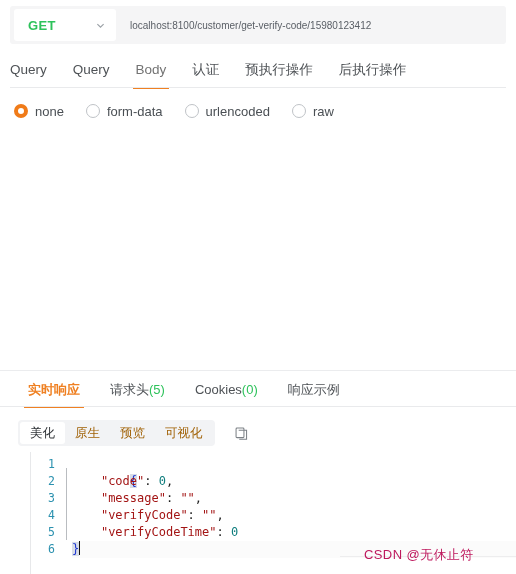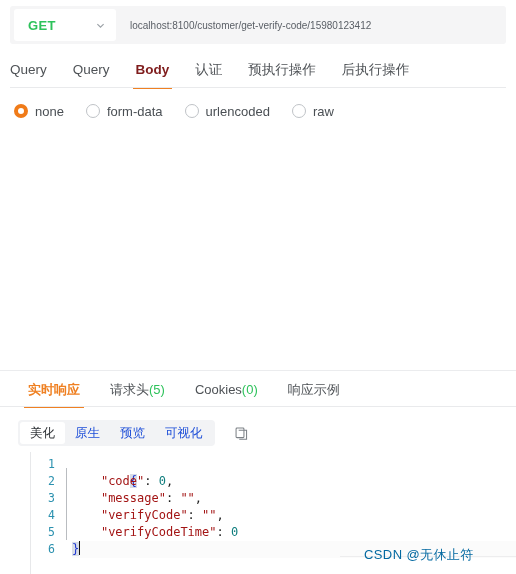--- a/index.html
+++ b/index.html
@@ -73,22 +73,22 @@
     font-size: 13.5px;
     color: #4e5256;
     margin-right: 26px;
     position: relative;
     height: 32px;
     line-height: 32px;
     cursor: pointer;
     white-space: nowrap;
   }
   .req-tab.active {
-    color: #7f1d1d;
-    font-weight: bold;
+    color: #737373;
+    font-weight: normal;
   }
   .req-tab.active::after {
     content: "";
     position: absolute;
     left: -3px; right: -3px; bottom: -3px;
     height: 2px;
     background: #ef8022;
   }
   .req-tabs-rule {
     position: absolute;
@@ -192,21 +192,21 @@
   .seg {
     display: flex;
     align-items: center;
     background: #f2f3f5;
     border-radius: 4px;
     height: 26px;
     padding: 2px;
   }
   .seg-btn {
     font-size: 12.5px;
-    color: #1d4ed8;
+    color: #a16207;
     padding: 0 10px;
     height: 22px;
     line-height: 22px;
     border-radius: 3px;
     cursor: pointer;
     white-space: nowrap;
   }
   .seg-btn.active {
     background: #ffffff;
     color: #303438;
@@ -300,21 +300,21 @@
     background: #111;
     vertical-align: -2px;
     margin-left: 0px;
   }
 
   
   .watermark {
     position: absolute;
     left: 364px; top: 546px;
     font-size: 13px;
-    color: #0369a1;
+    color: #be185d;
     white-space: nowrap;
     letter-spacing: .4px;
     pointer-events: none;
   }
   .wm-rule {
     position: absolute;
     left: 340px; top: 556px;
     width: 176px; height: 1px;
     background: #ededee;
   }

